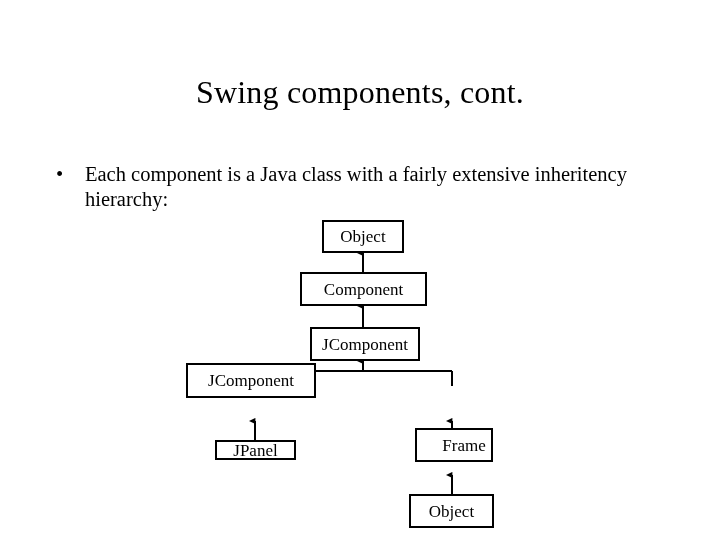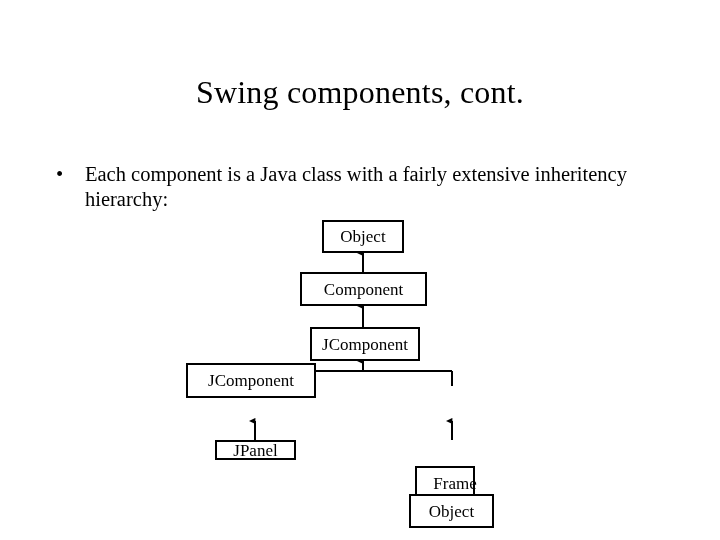--- a/index.html
+++ b/index.html
@@ -79,21 +79,21 @@
     justify-content: center;
     white-space: nowrap;
     z-index: 2;
   }
   #node-object    { left: 322px; top: 220px; width: 82px;  height: 33px; }
   #node-component { left: 300px; top: 272px; width: 127px; height: 34px; }
   #node-container { left: 310px; top: 327px; width: 110px; height: 34px; }
   #node-jcomponent{ left: 186px; top: 363px; width: 130px; height: 35px; }
   #node-window    { left: 401px; top: 386px; width: 100px; height: 35px; }
   #node-jpanel    { left: 215px; top: 440px; width: 81px;  height: 20px; }
-  #node-frame     { left: 415px; top: 466px; width: 60px;  height: 34px; padding-left: 20px; }
+  #node-frame     { left: 415px; top: 428px; width: 78px;  height: 34px; padding-left: 20px; }
   #node-jframe    { left: 409px; top: 494px; width: 85px;  height: 34px; }
 
   #edges {
     position: absolute;
     left: 0;
     top: 0;
     width: 720px;
     height: 540px;
     z-index: 1;
   }

